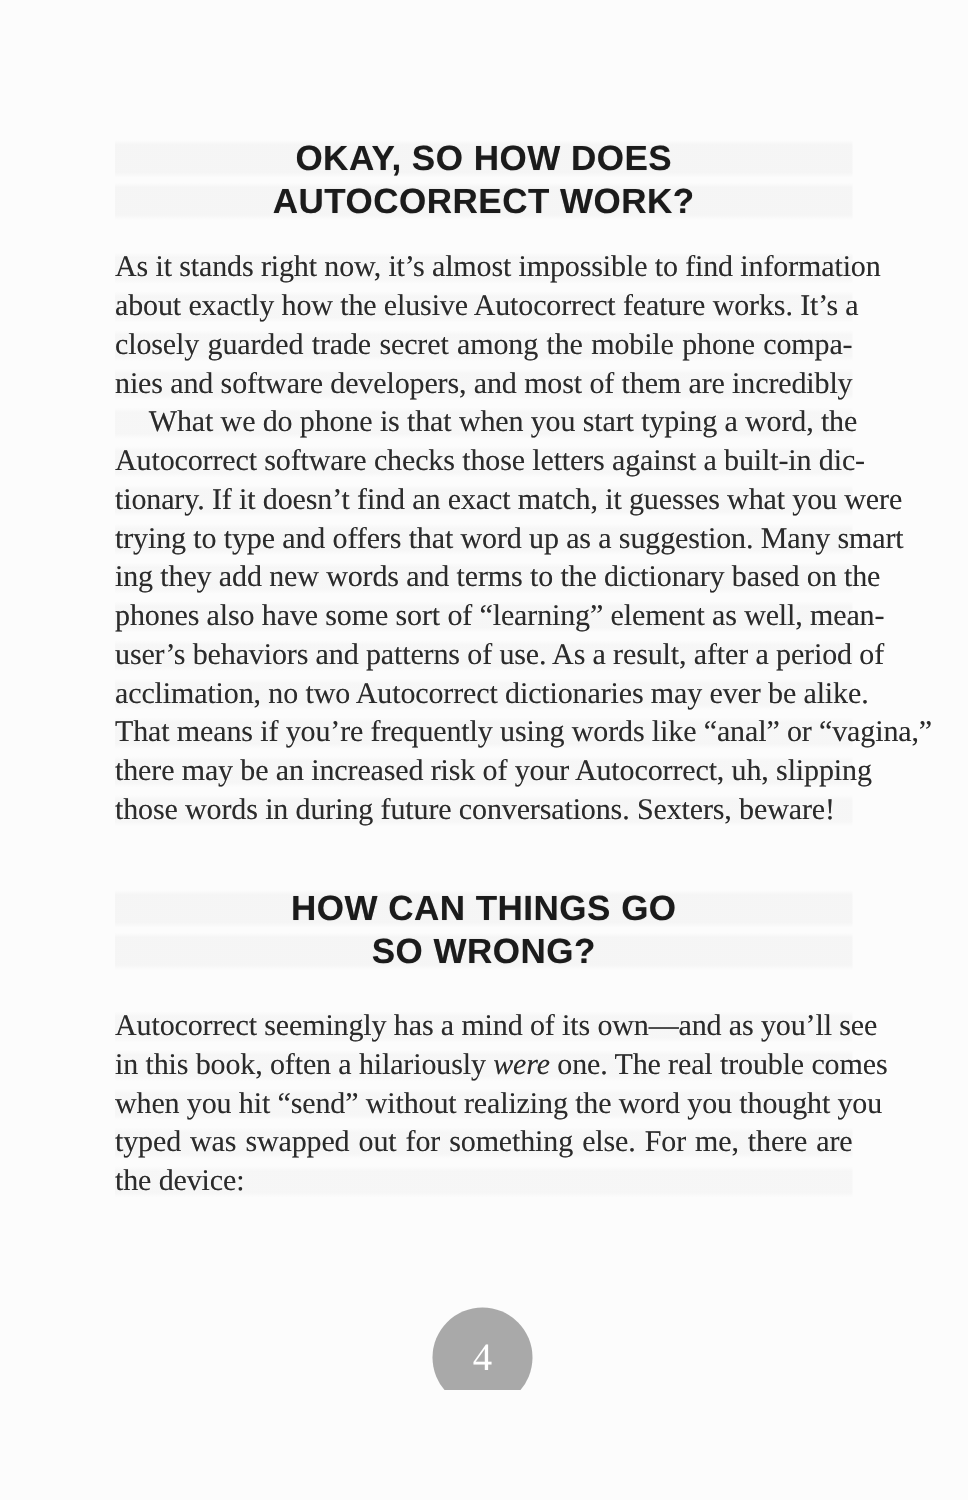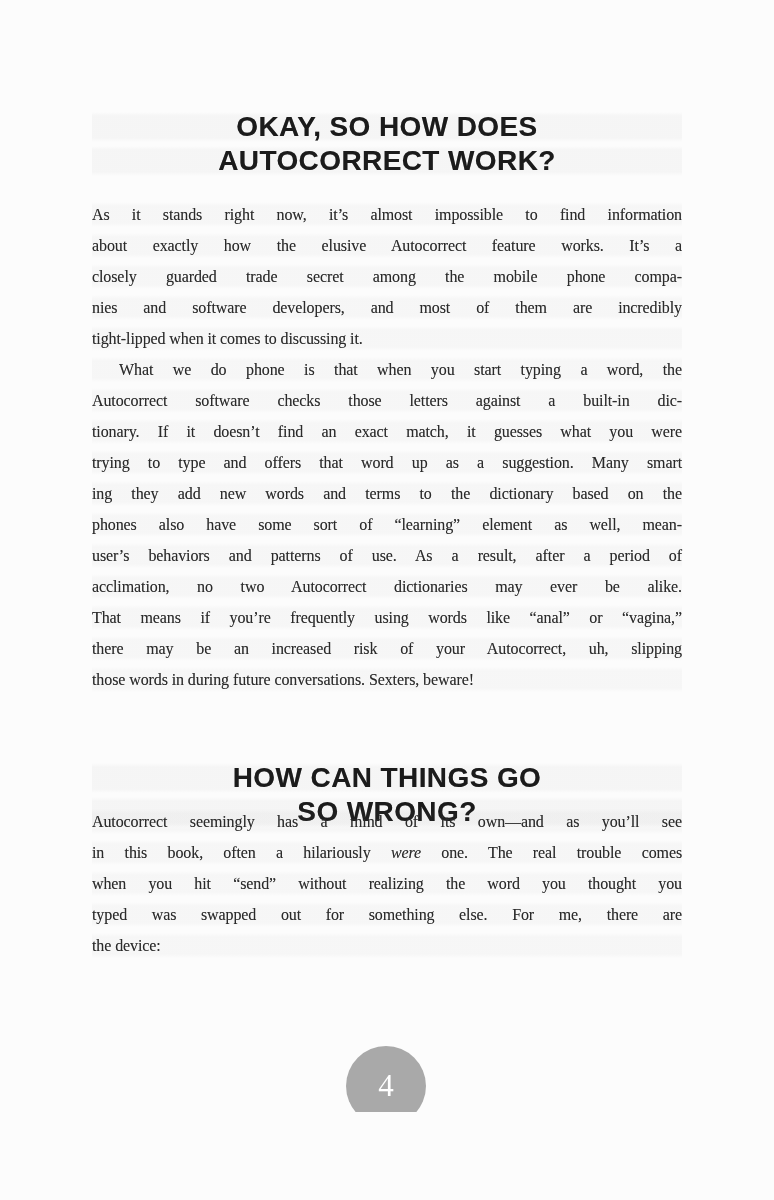--- a/index.html
+++ b/index.html
@@ -25,26 +25,26 @@
     font-size: 28px;
     line-height: 34px;
     letter-spacing: 0.4px;
     color: #1b1b1b;
     text-shadow: 0 0 0.6px rgba(30,30,30,0.45);
   }
   .heading .hline {
     background: linear-gradient(to bottom, transparent 2px, rgba(120,120,120,0.05) 6px, rgba(120,120,120,0.05) 28px, transparent 32px);
   }
   #heading1 { top: 110px; }
-  #heading2 { top: 761px; }
+  #heading2 { top: 710px; }
   .body-block {
     position: absolute;
     left: 92px;
     width: 590px;
-    font-size: 16px;
+    font-size: 24px;
     line-height: 31px;
     letter-spacing: -0.1px;
     color: #2b2b2b;
     text-shadow: 0 0 0.5px rgba(43,43,43,0.4);
   }
   #para-block-1 { top: 199px; }
   #para-block-3 { top: 806px; }
   .line {
     height: 31px;
     white-space: nowrap;
@@ -93,21 +93,20 @@
     <div class="hline">OKAY, SO HOW DOES</div>
     <div class="hline">AUTOCORRECT WORK?</div>
   </div>
 
   <div class="body-block" id="para-block-1">
     <div>
         <div class="line">As it stands right now, it’s almost impossible to find information</div>
         <div class="line">about exactly how the elusive Autocorrect feature works. It’s a</div>
         <div class="line">closely guarded trade secret among the mobile phone compa-</div>
         <div class="line">nies and software developers, and most of them are incredibly</div>
-        <div class="line last">tight-lipped when it comes to discussing it.</div>
       </div>
     <div>
         <div class="line indent">What we do phone is that when you start typing a word, the</div>
         <div class="line">Autocorrect software checks those letters against a built-in dic-</div>
         <div class="line">tionary. If it doesn’t find an exact match, it guesses what you were</div>
         <div class="line">trying to type and offers that word up as a suggestion. Many smart</div>
         <div class="line">ing they add new words and terms to the dictionary based on the</div>
         <div class="line">phones also have some sort of “learning” element as well, mean-</div>
         <div class="line">user’s behaviors and patterns of use. As a result, after a period of</div>
         <div class="line">acclimation, no two Autocorrect dictionaries may ever be alike.</div>

